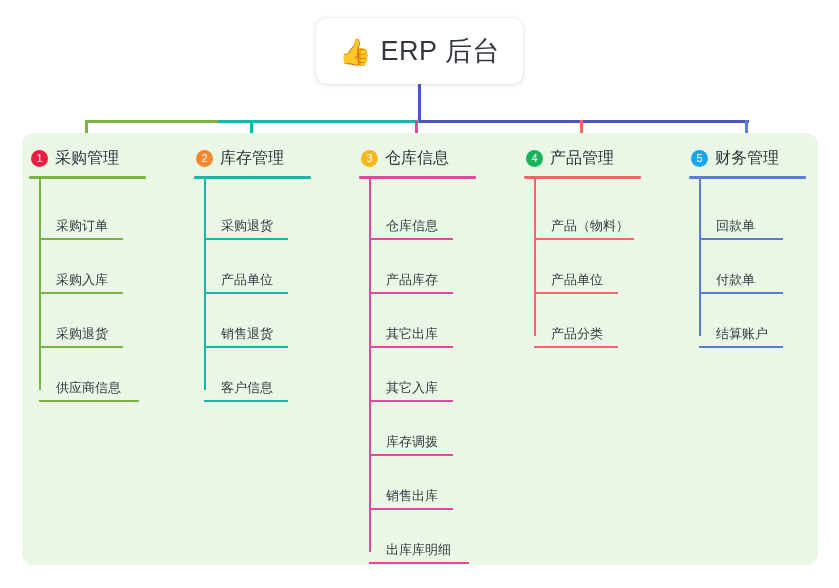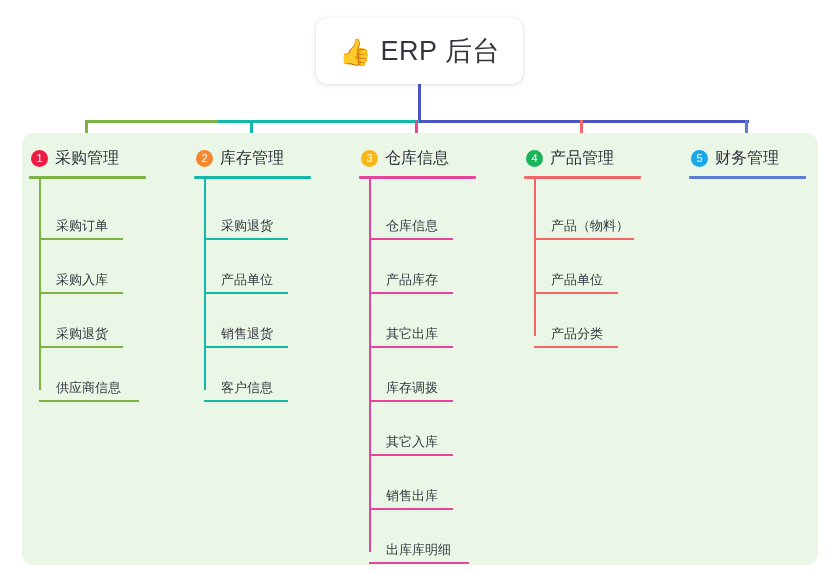--- a/index.html
+++ b/index.html
@@ -243,25 +243,25 @@
           </div>
           <div class="leaf">
             <span class="leaf-text">产品库存</span>
             <div class="leaf-rule" style="background: rgb(229, 69, 155); width: 84px;"></div>
           </div>
           <div class="leaf">
             <span class="leaf-text">其它出库</span>
             <div class="leaf-rule" style="background: rgb(229, 69, 155); width: 84px;"></div>
           </div>
           <div class="leaf">
+            <span class="leaf-text">其它入库</span>
+            <div class="leaf-rule" style="background: rgb(229, 69, 155); width: 84px;"></div>
+          </div>
+          <div class="leaf">
             <span class="leaf-text">库存调拨</span>
-            <div class="leaf-rule" style="background: rgb(229, 69, 155); width: 84px;"></div>
-          </div>
-          <div class="leaf">
-            <span class="leaf-text">其它入库</span>
             <div class="leaf-rule" style="background: rgb(229, 69, 155); width: 84px;"></div>
           </div>
           <div class="leaf">
             <span class="leaf-text">销售出库</span>
             <div class="leaf-rule" style="background: rgb(229, 69, 155); width: 84px;"></div>
           </div>
           <div class="leaf">
             <span class="leaf-text">出库库明细</span>
             <div class="leaf-rule" style="background: rgb(229, 69, 155); width: 100px;"></div>
           </div>
@@ -288,16 +288,31 @@
             <div class="leaf-rule" style="background: rgb(244, 101, 106); width: 84px;"></div>
           </div>
         </div>
       </div>
       <div class="column" style="left: 680px;">
         <div class="col-head">
           <span class="badge" style="background: rgb(26, 167, 232);">5</span>
           <span class="col-title">财务管理</span>
         </div>
         <div class="col-rule" style="background: rgb(91, 123, 213);"></div>
+        <div class="leaves">
+          <div class="trunk" style="background: rgb(91, 123, 213); height: 157px;"></div>
+          <div class="leaf">
+            <span class="leaf-text">回款单</span>
+            <div class="leaf-rule" style="background: rgb(91, 123, 213); width: 84px;"></div>
+          </div>
+          <div class="leaf">
+            <span class="leaf-text">付款单</span>
+            <div class="leaf-rule" style="background: rgb(91, 123, 213); width: 84px;"></div>
+          </div>
+          <div class="leaf">
+            <span class="leaf-text">结算账户</span>
+            <div class="leaf-rule" style="background: rgb(91, 123, 213); width: 84px;"></div>
+          </div>
+        </div>
       </div>
     </div>
 
 </div>
 
 </body></html>

